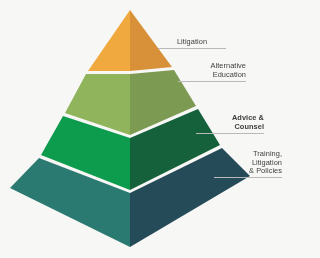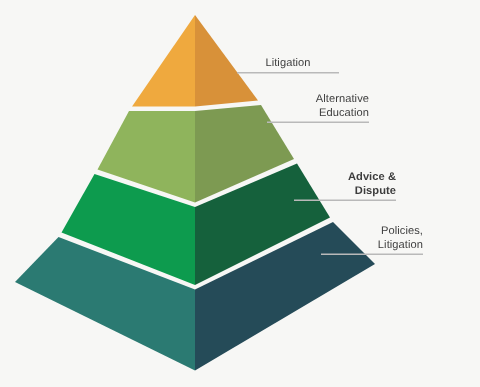--- a/index.html
+++ b/index.html
@@ -103,23 +103,24 @@
   </div>
 
   <div class="label-group" id="label-adr">
     <span class="label-text">Alternative</span>
     <span class="label-text">Education</span>
     <span class="label-rule"></span>
   </div>
 
   <div class="label-group" id="label-advice">
     <span class="label-text">Advice &amp;</span>
-    <span class="label-text">Dispute</span>
+    <span class="label-text">Counsel</span>
     <span class="label-rule"></span>
   </div>
 
   <div class="label-group" id="label-training">
-    <span class="label-text">Policies,</span>
+    <span class="label-text">Training,</span>
     <span class="label-text">Litigation</span>
+    <span class="label-text">&amp; Policies</span>
     <span class="label-rule"></span>
   </div>
 
 </div>
 
 </body></html>

